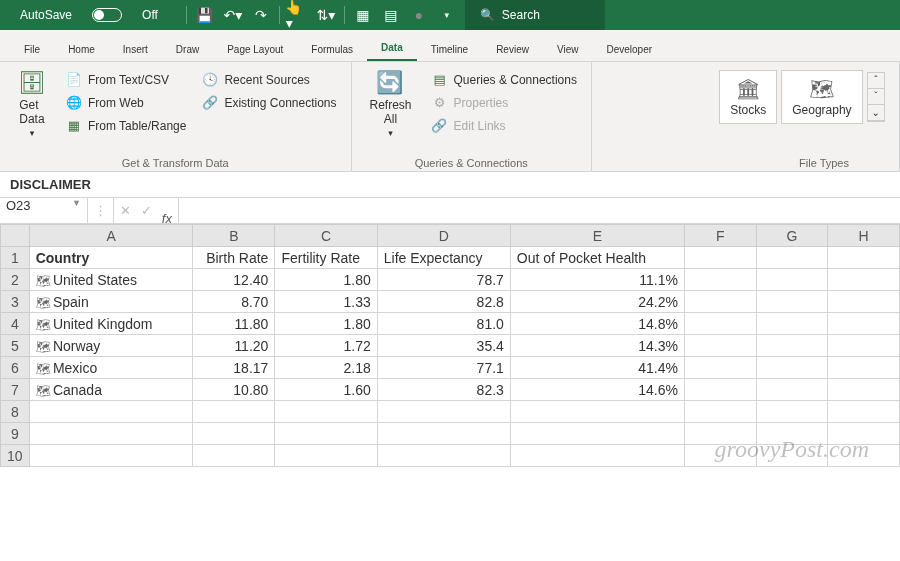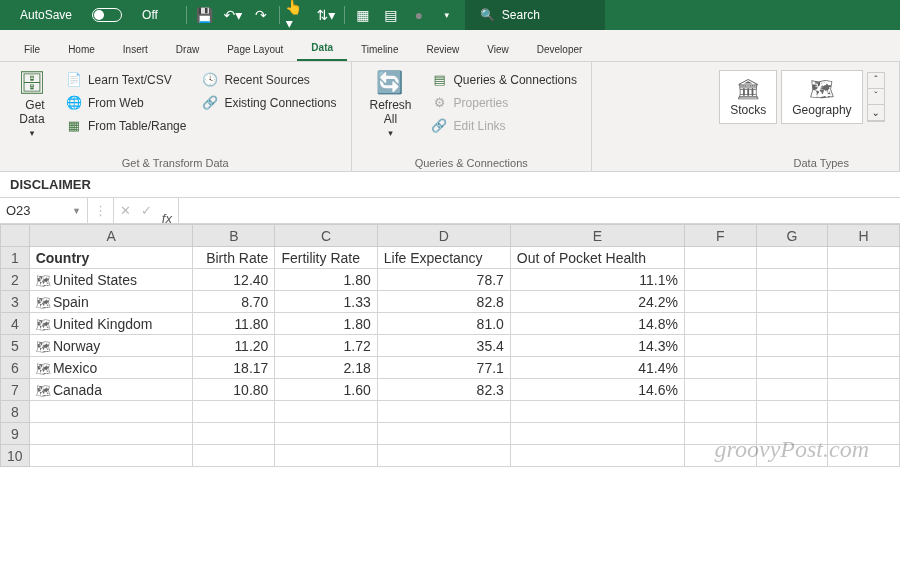--- a/index.html
+++ b/index.html
@@ -33,21 +33,21 @@
 .datatypes { display: flex; gap: 4px; align-items: center; padding: 4px; }
 .dt-btn { display: flex; flex-direction: column; align-items: center; border: 1px solid #ccc; background: #fff; padding: 6px 10px; cursor: pointer; font-size: 12px; gap: 2px; }
 .dt-btn .icon { font-size: 20px; color: #666; }
 .dt-nav { display: flex; flex-direction: column; border: 1px solid #ccc; }
 .dt-nav span { padding: 2px 4px; cursor: pointer; font-size: 10px; border-bottom: 1px solid #ccc; text-align: center; }
 
 .disclaimer { height: 26px; background: #fff; border-bottom: 1px solid #d4d4d4; display: flex; align-items: center; padding: 0 10px; font-size: 13px; color: #555; gap: 8px; }
 .disclaimer strong { font-weight: 600; color: #333; }
 
 .formula-bar { height: 26px; display: flex; align-items: center; border-bottom: 1px solid #d4d4d4; }
-.name-box { width: 88px; height: 100%; border-right: 1px solid #d4d4d4; display: flex; align-items: center; padding: 0 6px; font-size: 13px; }
+.name-box { width: 88px; height: 100%; border-right: 1px solid #d4d4d4; display: flex; align-items: flex-start; padding: 0 6px; font-size: 13px; }
 .name-box .dd { margin-left: auto; font-size: 9px; color: #888; }
 .fb-btns { display: flex; align-items: center; padding: 0 6px; gap: 10px; color: #bbb; border-right: 1px solid #d4d4d4; height: 100%; }
 .fb-input { flex: 1; padding: 0 8px; height: 100%; }
 
 .grid-wrap { position: relative; }
 .grid { border-collapse: collapse; width: 100%; font-size: 14px; }
 .grid .corner { width: 28px; height: 22px; background: #e6e6e6; border: 1px solid #ccc; }
 .grid .colhdr { background: #e6e6e6; border: 1px solid #ccc; text-align: center; height: 22px; font-weight: normal; color: #555; }
 .grid .rowhdr { background: #e6e6e6; border: 1px solid #ccc; text-align: center; width: 28px; font-weight: normal; color: #555; }
 .grid td { border: 1px solid #d4d4d4; padding: 2px 6px; height: 22px; }
@@ -84,40 +84,41 @@
     <span>Search</span>
   </div>
 </div>
 
 <div class="tabs" id="tabs">
     <div class="tab">File</div>
     <div class="tab">Home</div>
     <div class="tab">Insert</div>
     <div class="tab">Draw</div>
     <div class="tab">Page Layout</div>
+    <div class="tab">Formulas</div>
     <div class="tab active">Data</div>
     <div class="tab">Timeline</div>
     <div class="tab">Review</div>
     <div class="tab">View</div>
     <div class="tab">Developer</div>
   </div>
 
 <div class="ribbon">
   <div class="rgroup">
     <div class="rgroup-body">
       <div class="big-btn">
         <span class="icon">🗄</span>
-        <span style="white-space:pre;text-align:right;">Get
+        <span style="white-space:pre;text-align:left;">Get
 Data</span>
         <span style="font-size:9px;">▾</span>
       </div>
       <div class="small-btn-col">
         <div class="small-btn">
             <span class="icon">📄</span>
-            <span>Learn Text/CSV</span>
+            <span>From Text/CSV</span>
           </div>
         <div class="small-btn">
             <span class="icon">🌐</span>
             <span>From Web</span>
           </div>
         <div class="small-btn">
             <span class="icon">▦</span>
             <span>From Table/Range</span>
           </div>
       </div>
@@ -172,21 +173,21 @@
           <span class="icon">🗺</span>
           <span>Geography</span>
         </div>
         <div class="dt-nav">
           <span>ˆ</span>
           <span>ˇ</span>
           <span>⌄</span>
         </div>
       </div>
     </div>
-    <div class="rgroup-label" style="text-align:right;padding-right:40px;">Data Types</div>
+    <div class="rgroup-label" style="text-align:right;padding-right:40px;">File Types</div>
   </div>
 </div>
 
 <div class="disclaimer">
   <strong>DISCLAIMER</strong>
 </div>
 
 <div class="formula-bar">
   <div class="name-box">
     <span>O23</span>

